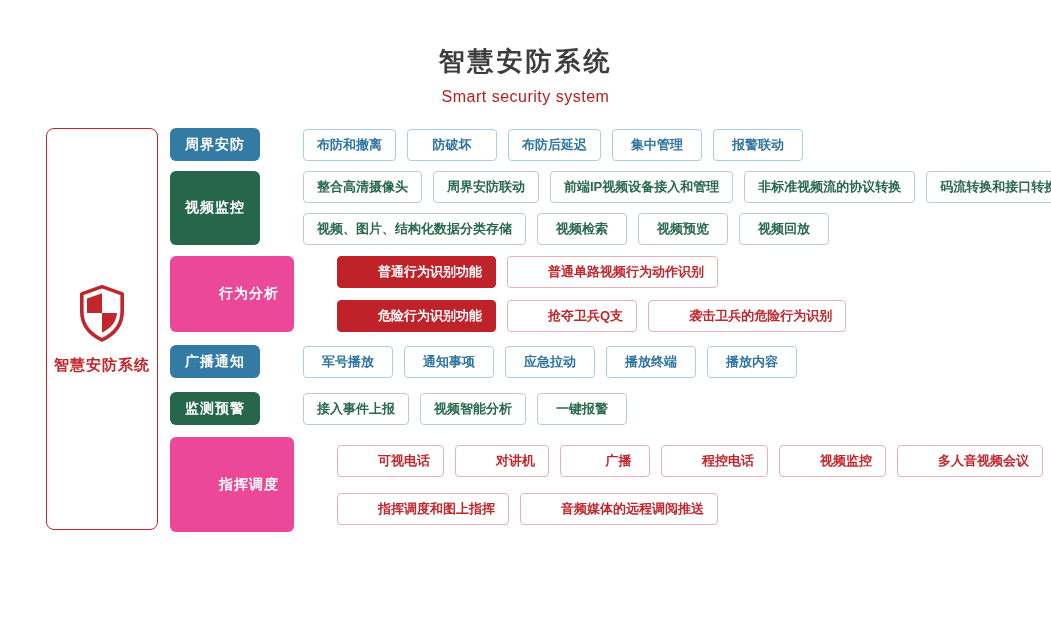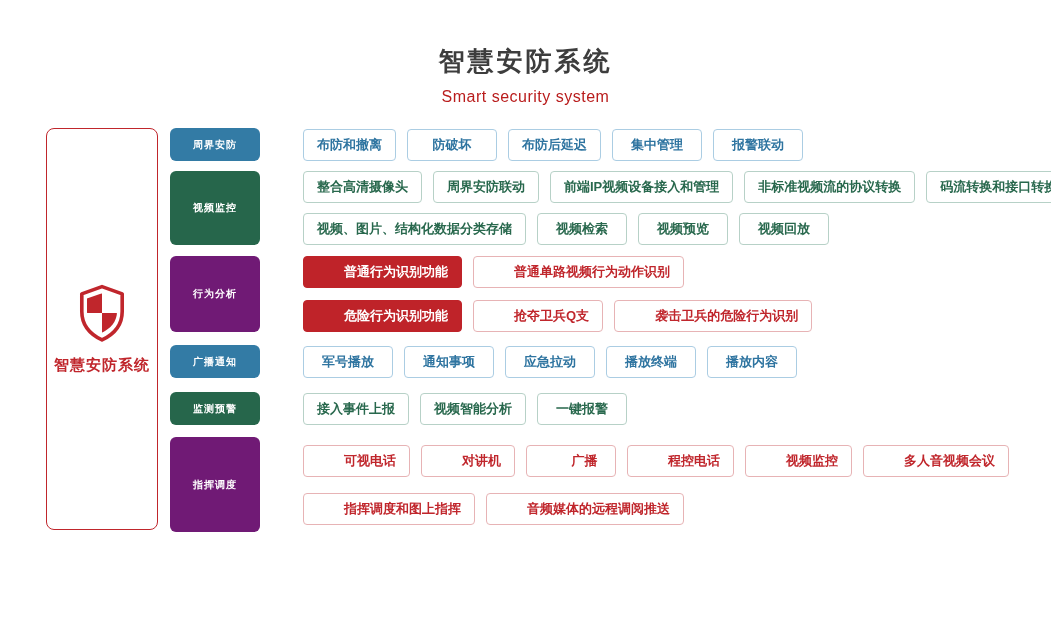--- a/index.html
+++ b/index.html
@@ -24,26 +24,26 @@
   .row:nth-child(2){ margin-bottom:11px; }
   .row:nth-child(3){ margin-bottom:13px; }
   .row:nth-child(4){ margin-bottom:14px; }
   .row:nth-child(5){ margin-bottom:12px; }
   .row:nth-child(6){ min-height:95px; }
   .row:nth-child(6) .lines { gap:16px;font-family:Liberation Serif, serif; }
   .row:nth-child(3) .lines { gap:12px; }
 
   .cat {
     width:90px; flex-shrink:0; border-radius:6px; color:#fff; font-weight:bold;
-    font-size:10px; letter-spacing:1px; display:flex; align-items:center;
+    font-size:14px; letter-spacing:1px; display:flex; align-items:center;
     justify-content:center; min-height:33px;
   }
   .cat.blue  { background:#337ba5; }
   .cat.green { background:#26664b; }
-  .cat.red   { background:#701a75; }
+  .cat.red   { background:#ec4899;padding-left:34px; }
 
   .lines { display:flex; flex-direction:column; justify-content:center; gap:10px;margin-left:33px; }
   .line  { display:flex; gap:11px; }
   .item {
     height:32px; box-sizing:border-box; min-width:90px; padding:0 13px;
     display:inline-flex; align-items:center; justify-content:center;
     background:#fff; border:1px solid; border-radius:4px;
     font-size:13px; font-weight:bold; white-space:nowrap;
   }
   .row-blue  .item { color:#2e74a0; border-color:#abcde3; }

